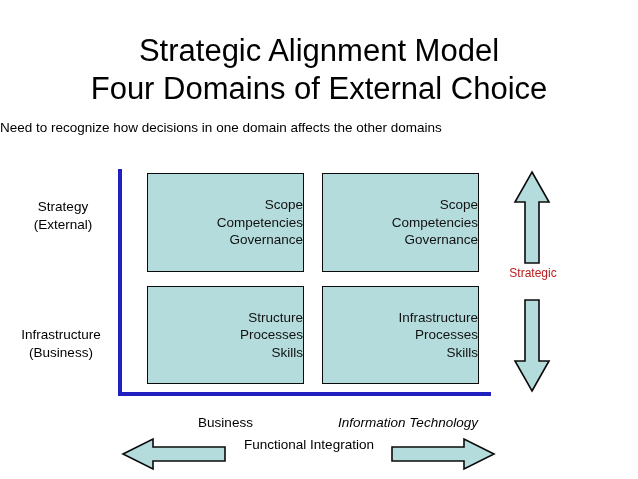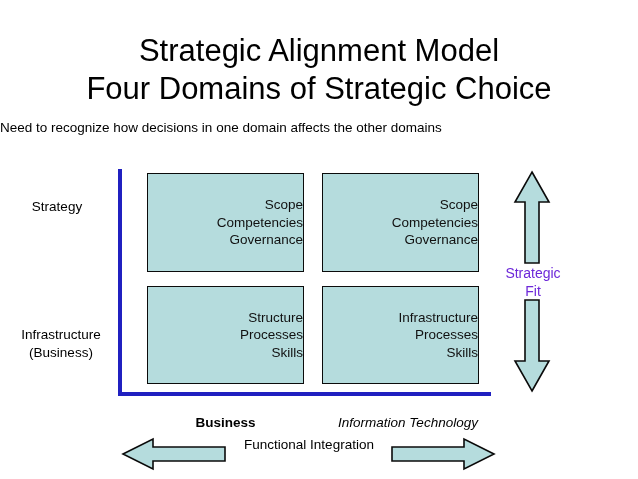--- a/index.html
+++ b/index.html
@@ -86,54 +86,54 @@
 
   
   .row-label {
     position: absolute;
     text-align: center;
     font-size: 13.5px;
     line-height: 18px;
     color: #000000;
   }
   .row-label span { display: block; white-space: nowrap; }
-  #label-strategy       { left: 6px; top: 198px; width: 102px; }
+  #label-strategy       { left: 12px; top: 198px; width: 102px; }
   #label-infrastructure { left: 6px;  top: 326px; width: 110px; }
 
   
   .col-label {
     position: absolute;
     top: 414px;
     text-align: center;
     font-size: 13.5px;
     line-height: 18px;
     white-space: nowrap;
     color: #000000;
   }
-  #label-business { left: 147px; width: 157px; font-weight: bold; }
+  #label-business { left: 147px; width: 157px; }
   #label-it       { left: 312px; width: 192px; font-style: italic; }
 
   
   .varrow {
     position: absolute;
     left: 513px;
   }
   .varrow svg { display: block; }
   #varrow-up   { top: 170px; }
   #varrow-down { top: 299px; }
 
   .fit-label {
     position: absolute;
     left: 490px;
     top: 264px;
     width: 86px;
     text-align: center;
-    font-size: 14px;
-    line-height: 18px;
-    color: #6d28d9;
+    font-size: 12px;
+    line-height: 18px;
+    color: #b91c1c;
   }
   .fit-label span { display: block; white-space: nowrap; }
 
   
   #harrow-left {
     position: absolute;
     left: 121px;
     top: 437px;
   }
   #harrow-right {
@@ -155,29 +155,30 @@
     color: #000000;
   }
 </style>
 </head>
 <body>
 
 <div id="slide">
 
   <div class="title-block">
     <div class="title-line">Strategic Alignment Model</div>
-    <div class="title-line">Four Domains of Strategic Choice</div>
+    <div class="title-line">Four Domains of External Choice</div>
   </div>
   <div class="subtitle">Need to recognize how decisions in one domain affects the other domains</div>
 
   <div class="axis-vertical"></div>
   <div class="axis-horizontal"></div>
 
   <div class="row-label" id="label-strategy">
     <span>Strategy</span>
+    <span>(External)</span>
   </div>
   <div class="row-label" id="label-infrastructure">
     <span>Infrastructure</span>
     <span>(Business)</span>
   </div>
 
   <div class="qbox" id="box-tl">
     <span>Scope</span>
     <span>Competencies</span>
     <span>Governance</span>
@@ -201,21 +202,20 @@
   <div class="col-label" id="label-business">Business</div>
   <div class="col-label" id="label-it">Information Technology</div>
 
   <div class="varrow" id="varrow-up">
     <svg width="38" height="94" viewBox="0 0 38 94">
       <polygon points="19,2 36,32 26,32 26,93 12,93 12,32 2,32" fill="#b5dcdd" stroke="#0b0b0b" stroke-width="1.6" stroke-linejoin="miter"></polygon>
     </svg>
   </div>
   <div class="fit-label">
     <span>Strategic</span>
-    <span>Fit</span>
   </div>
   <div class="varrow" id="varrow-down">
     <svg width="38" height="94" viewBox="0 0 38 94">
       <polygon points="19,92 36,62 26,62 26,1 12,1 12,62 2,62" fill="#b5dcdd" stroke="#0b0b0b" stroke-width="1.6" stroke-linejoin="miter"></polygon>
     </svg>
   </div>
 
   <div id="harrow-left">
     <svg width="106" height="34" viewBox="0 0 106 34">
       <polygon points="2,17 32,2 32,10 104,10 104,24 32,24 32,32" fill="#b5dcdd" stroke="#0b0b0b" stroke-width="1.6" stroke-linejoin="miter"></polygon>

